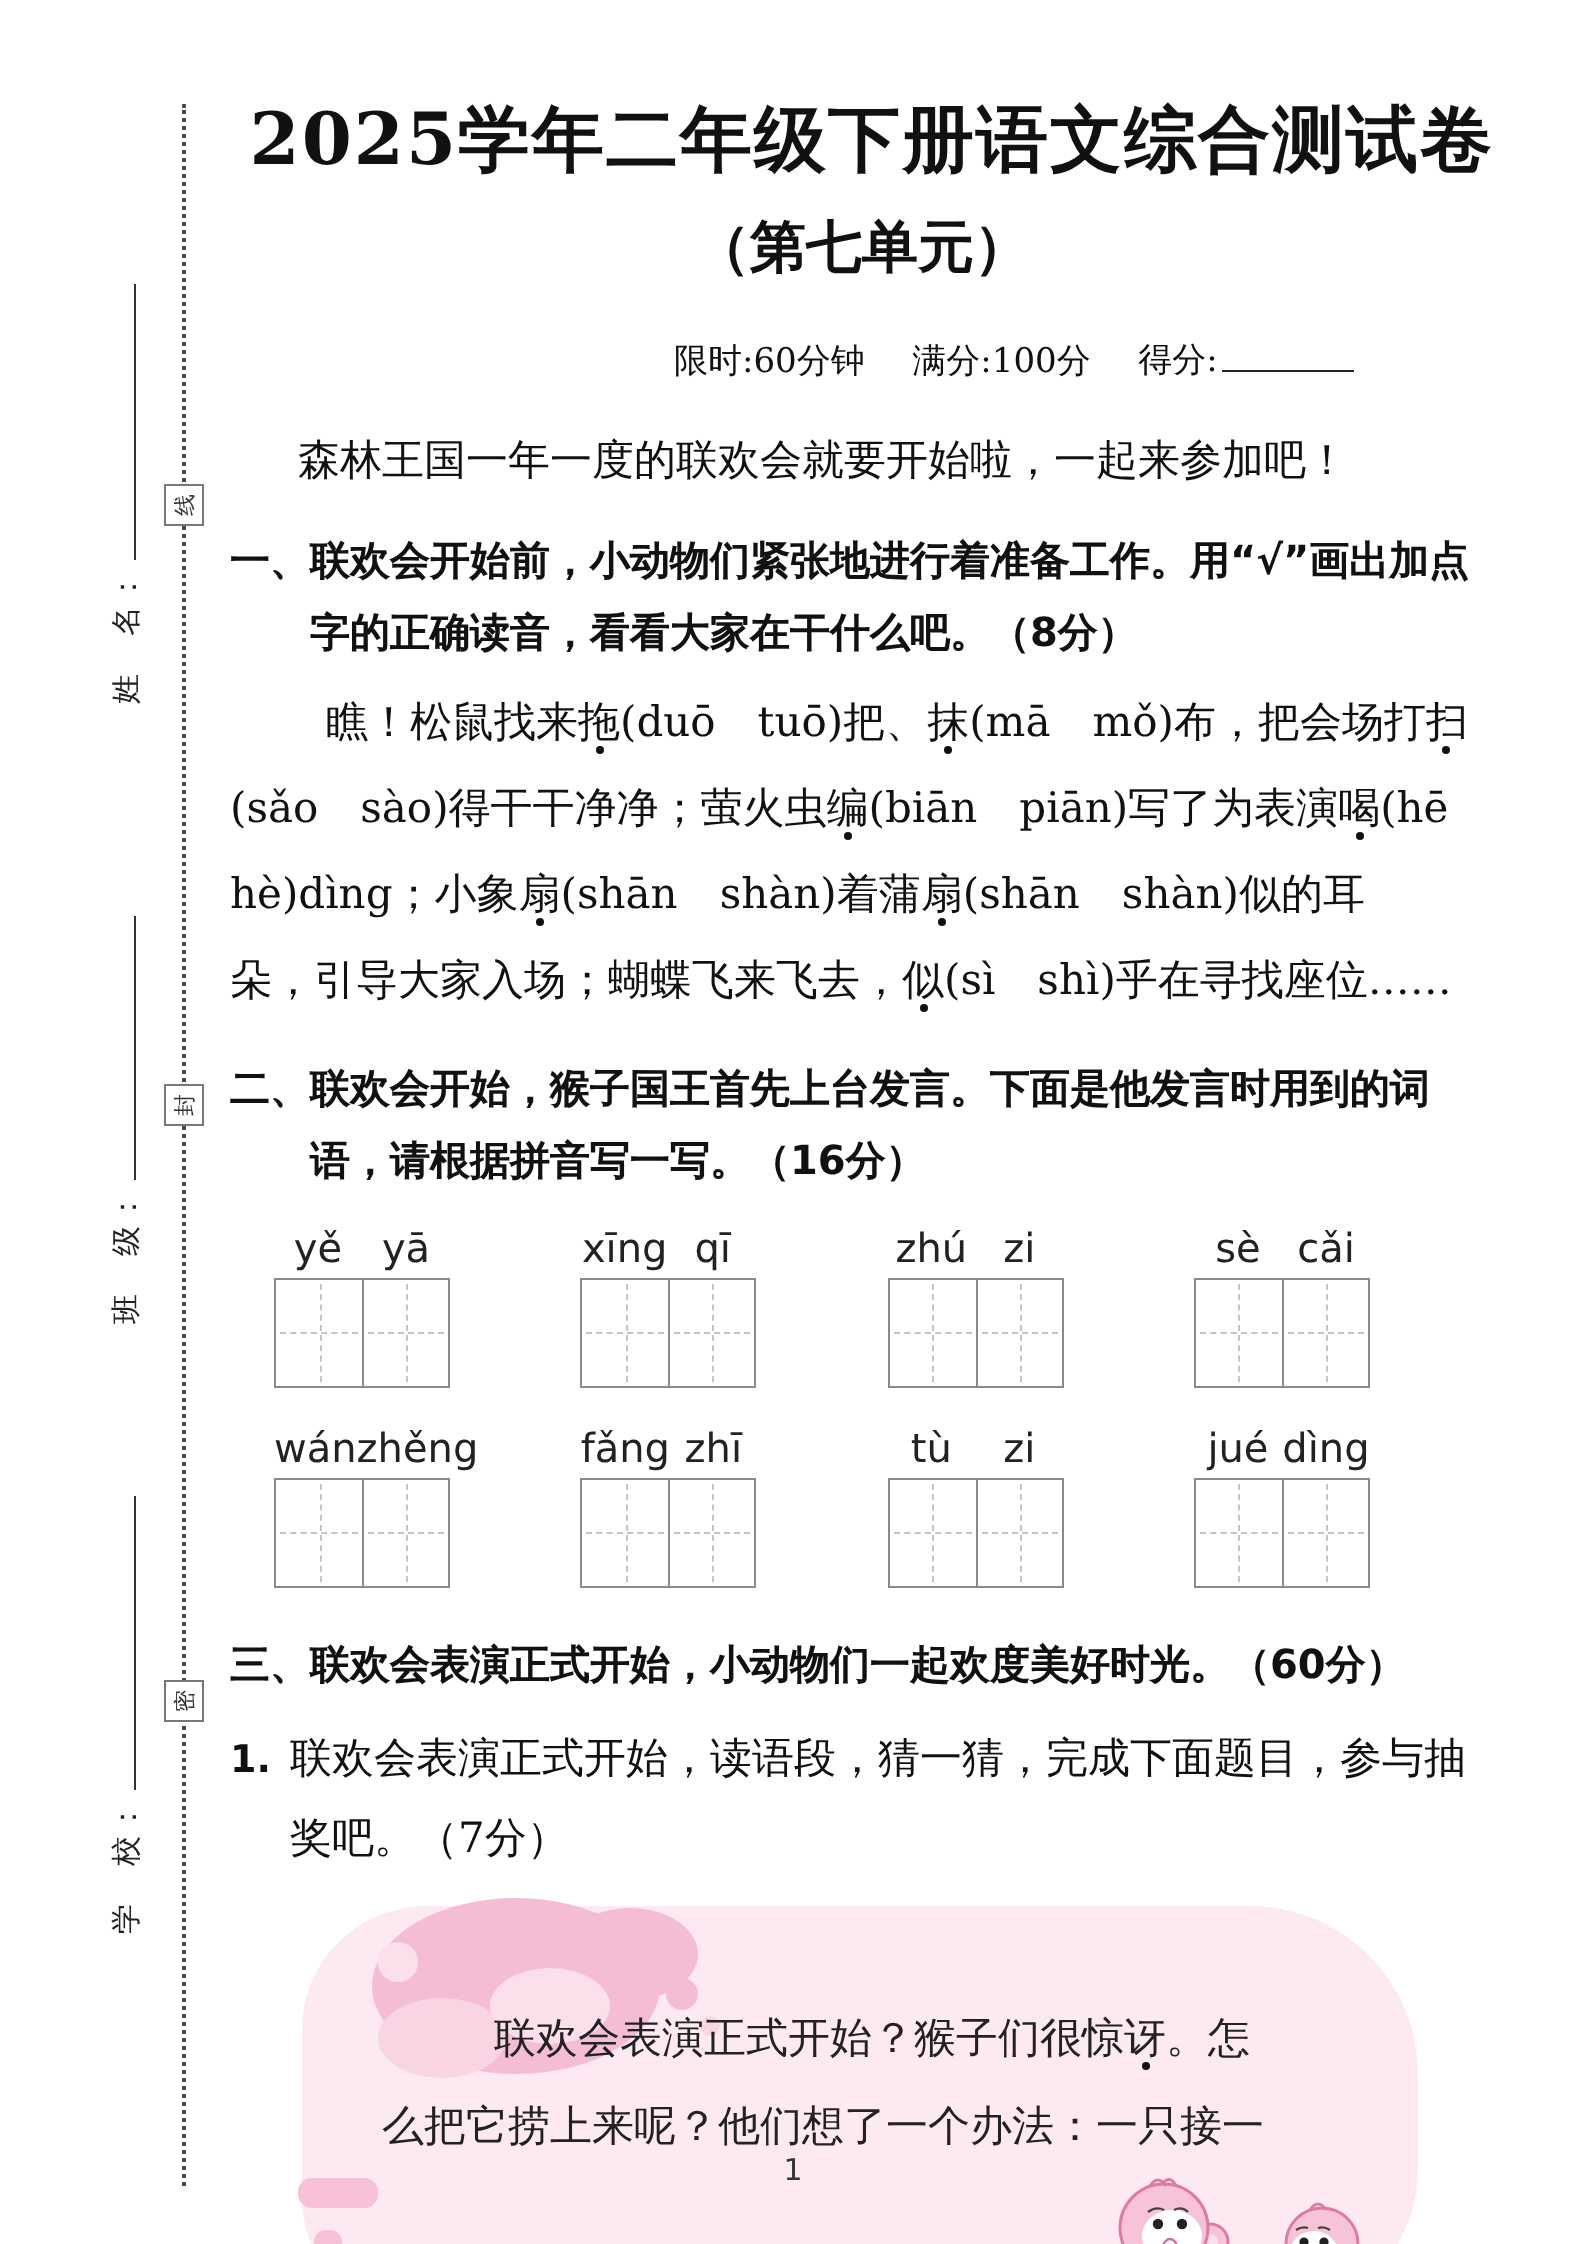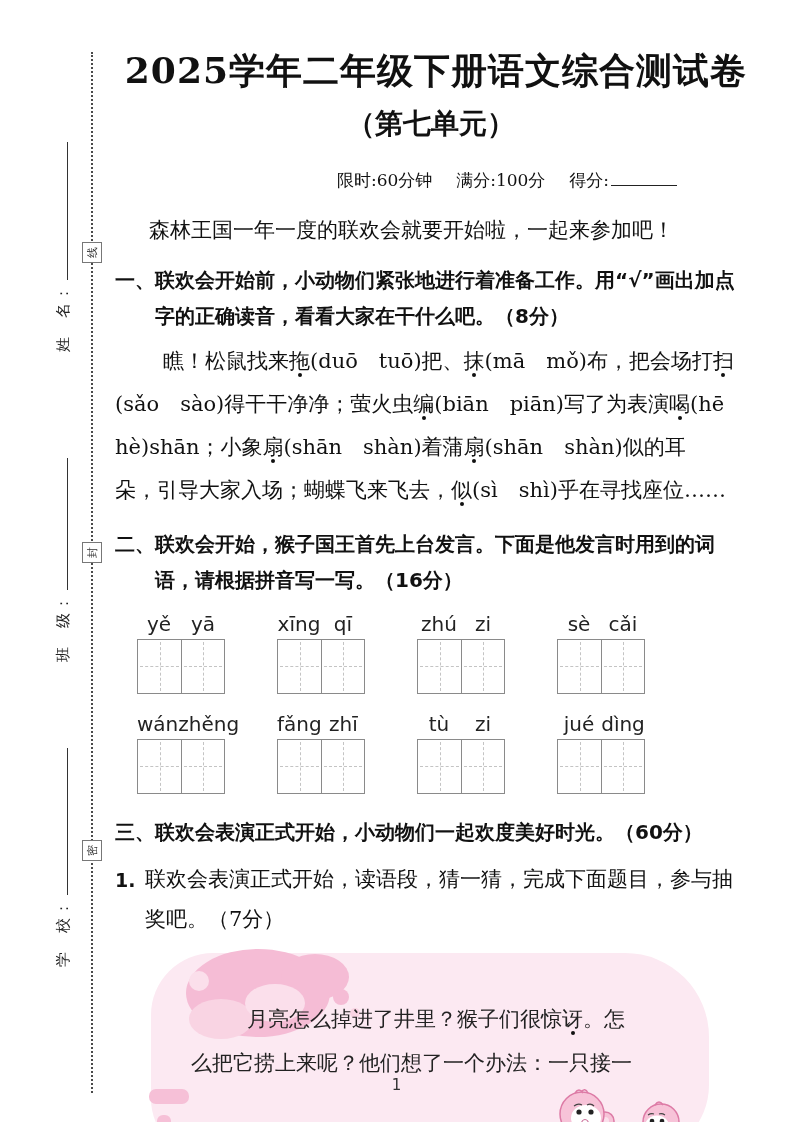--- a/index.html
+++ b/index.html
@@ -45,21 +45,21 @@
 
   .passage { margin-top:6px; font-size:21px; line-height:43px; }
   .passage .p-line { white-space:nowrap; }
   .passage .p-first { text-indent:48px; }
 
   .dot-char { position:relative; }
   .dot-char::after { content:""; position:absolute; left:50%; bottom:-4px;
     width:4px; height:4px; margin-left:-2px; border-radius:50%; background:#111; }
 
   
-  .py-row { display:flex; justify-content:space-between; width:508px;
+  .py-row { display:flex; justify-content:space-between; width:548px;
     margin:14px 0 0 22px; }
   .py-row.second { margin-top:18px; }
   .py-group {}
   .py-label { display:flex; width:88px; font-family:"DejaVu Sans", sans-serif;
     font-size:20px; color:#222; margin-bottom:3px; }
   .py-label span { flex:1; text-align:center; white-space:nowrap; }
   .tzg-box { display:flex; border:1.5px solid #8a8a8a; width:88px; background:#fff; }
   .tzg-cell { width:43px; height:53px; position:relative; }
   .tzg-cell + .tzg-cell { border-left:1.5px solid #8a8a8a; }
   .tzg-cell::before { content:""; position:absolute; left:50%; top:2px; bottom:2px;
@@ -125,21 +125,21 @@
   <div class="intro">森林王国一年一度的联欢会就要开始啦，一起来参加吧！</div>
 
   <div class="section">
     <span class="sec-label">一、</span>
     <div class="sec-text">联欢会开始前，小动物们紧张地进行着准备工作。用“√”画出加点字的正确读音，看看大家在干什么吧。（8分）</div>
   </div>
 
   <div class="passage">
     <div class="p-line p-first"><span>瞧！松鼠找来</span><span class="dot-char">拖</span><span>(duō　tuō)把、</span><span class="dot-char">抹</span><span>(mā　mǒ)布，把会场打</span><span class="dot-char">扫</span></div>
     <div class="p-line"><span>(sǎo　sào)得干干净净；萤火虫</span><span class="dot-char">编</span><span>(biān　piān)写了为表演</span><span class="dot-char">喝</span><span>(hē</span></div>
-    <div class="p-line"><span>hè)shān；小象</span><span class="dot-char">扇</span><span>(shān　shàn)着蒲</span><span class="dot-char">扇</span><span>(shān　shàn)似的耳</span></div>
+    <div class="p-line"><span>hè)dìng；小象</span><span class="dot-char">扇</span><span>(shān　shàn)着蒲</span><span class="dot-char">扇</span><span>(shān　shàn)似的耳</span></div>
     <div class="p-line"><span>朵，引导大家入场；蝴蝶飞来飞去，</span><span class="dot-char">似</span><span>(sì　shì)乎在寻找座位……</span></div>
   </div>
 
   <div class="section">
     <span class="sec-label">二、</span>
     <div class="sec-text">联欢会开始，猴子国王首先上台发言。下面是他发言时用到的词语，请根据拼音写一写。（16分）</div>
   </div>
 
   <div class="py-row">
     <div class="py-group">
@@ -247,21 +247,21 @@
       <circle cx="192" cy="68" r="5" fill="#f9d4e3"></circle>
       <circle cx="36" cy="36" r="10" fill="#fbdfeb"></circle>
     </svg>
     <svg class="bubble-corner" width="64" height="78" viewBox="0 0 64 78">
       <rect x="2" y="14" width="40" height="15" rx="7" fill="#f6c0d7"></rect>
       <rect x="10" y="40" width="14" height="34" rx="6" fill="#f6c0d7"></rect>
       <ellipse cx="14" cy="70" rx="13" ry="8" fill="#f2abc9"></ellipse>
     </svg>
 
     <div class="bubble-text">
-      <div class="b-first"><span>月亮怎么掉进了井里？猴子们很惊</span><span class="dot-char">讶</span><span>。怎</span></div>
+      <div class="b-first"><span>联欢会表演正式开始？猴子们很惊</span><span class="dot-char">讶</span><span>。怎</span></div>
       <div><span>么把它捞上来呢？他们想了一个办法：一只接一</span></div>
     </div>
 
     <svg class="monkeys" width="146" height="80" viewBox="0 0 146 80">
 
       <ellipse cx="33" cy="66" rx="23" ry="14" fill="#f7c3d8" stroke="#dd7ba6" stroke-width="1.5"></ellipse>
       <circle cx="56" cy="40" r="9" fill="#f7c3d8" stroke="#dd7ba6" stroke-width="1.5"></circle>
       <circle cx="56" cy="40" r="4" fill="#fbdfeb"></circle>
       <circle cx="33" cy="33" r="22" fill="#f7c3d8" stroke="#dd7ba6" stroke-width="1.5"></circle>
       <path d="M26 12 q4 -6 8 0 M32 11 q4 -5 7 1" stroke="#dd7ba6" stroke-width="1.5" fill="none"></path>

